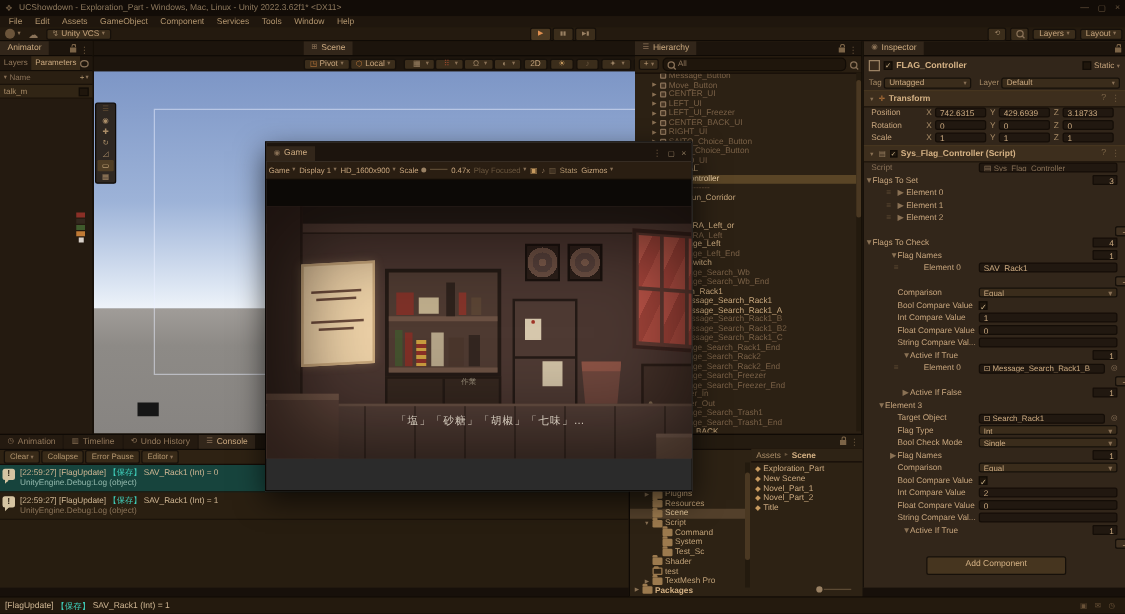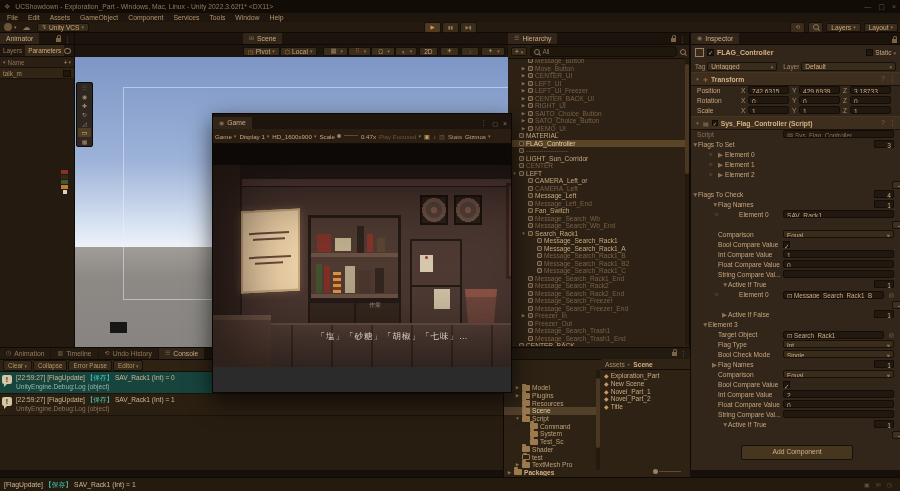--- a/index.html
+++ b/index.html
@@ -96,21 +96,21 @@
   #projectpanel{left:503px;top:347px;width:187px;height:130px;background:#2d2214;border-top:1px solid #0f0a05;border-left:1px solid #0f0a05;box-sizing:border-box;overflow:hidden;}
   .prow{display:flex;align-items:center;height:7.7px;font-size:6.6px;color:#bfa077;gap:2px;white-space:nowrap;}
   .prow.sel{background:#53402b;color:#e8cb9e;}
   .arow{display:flex;align-items:center;height:7.7px;font-size:6.6px;color:#cdab81;gap:2px;white-space:nowrap;}
   .uscn{color:#c79a5f;font-size:6px;flex:none;}
   
   #statusbar{left:0;top:470px;width:900px;height:21px;background:#17100a;}
   #statusline{position:absolute;left:0;top:7px;width:900px;height:14px;background:#241a0e;border-top:1px solid #0f0a05;display:flex;align-items:center;padding:0 4px;box-sizing:border-box;font-size:6.8px;color:#d0b794;gap:2px;}
   .stico{color:#6a5238;font-size:6px;}
   
-  #gamewin{left:212px;top:113px;width:300px;height:280px;background:#737373;border:1px solid #0b0704;box-sizing:border-box;box-shadow:0 8px 22px rgba(0,0,0,.65);z-index:30;}
+  #gamewin{left:212px;top:113px;width:342px;height:280px;background:#737373;border:1px solid #0b0704;box-sizing:border-box;box-shadow:0 8px 22px rgba(0,0,0,.65);z-index:30;}
   #gwtabs{height:15px;background:#1c140d;display:flex;align-items:flex-end;}
   #gwtoolbar{height:14px;background:#2a1e12;border-bottom:1px solid #120c06;display:flex;align-items:center;gap:3px;padding:0 2px;font-size:6.2px;color:#b2956e;white-space:nowrap;overflow:hidden;}
   .gdd{display:inline-flex;gap:2px;align-items:center;color:#c7a57d;}
   .dimtxt{color:#6b573f;}
   #gwcontent{position:relative;height:249px;background:#0c0906;overflow:hidden;}
   #game-art{position:absolute;left:0;top:21px;width:359px;height:202px;background:#4a3630;overflow:hidden;}
   #dlgbar{position:absolute;left:0;top:223px;width:359px;height:25px;background:#2b2b2b;}
   #dialogue{position:absolute;left:0;top:166px;width:100%;text-align:center;font-size:8.5px;color:#d8cfc0;letter-spacing:1px;}
   .sliderdot{width:5px;height:5px;border-radius:50%;background:#9a8163;display:inline-block;}
   .track{width:22px;height:1px;background:#5c4a33;display:inline-block;margin:0 1px 1px 1px;}

